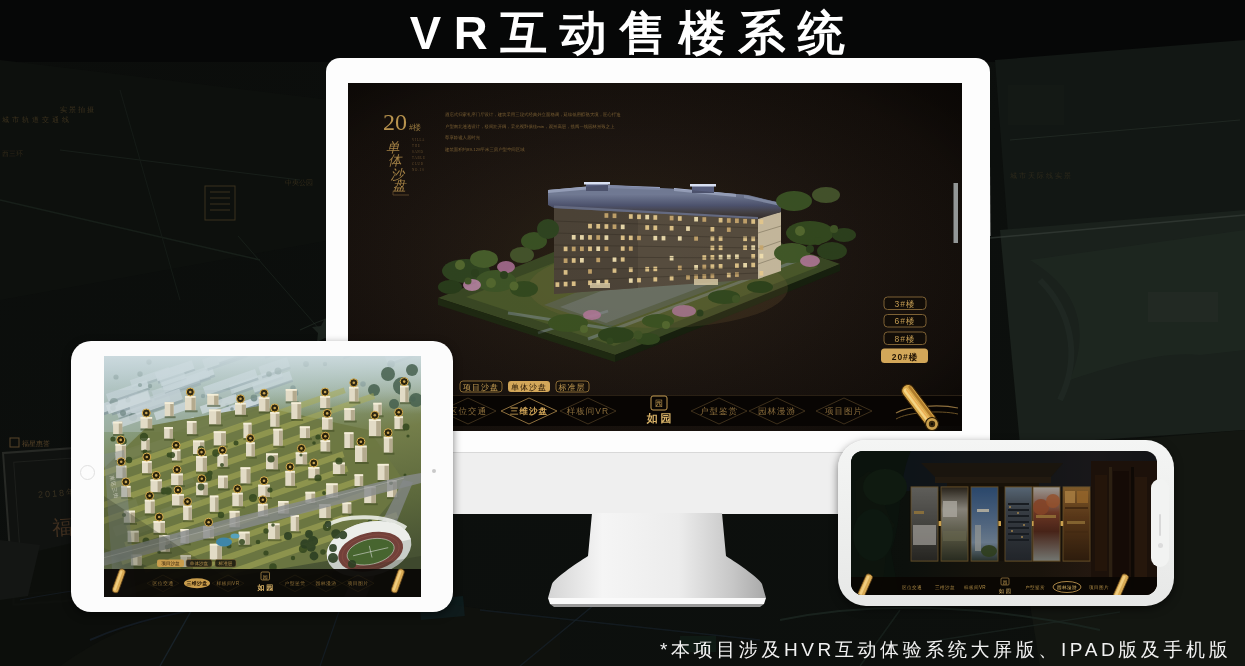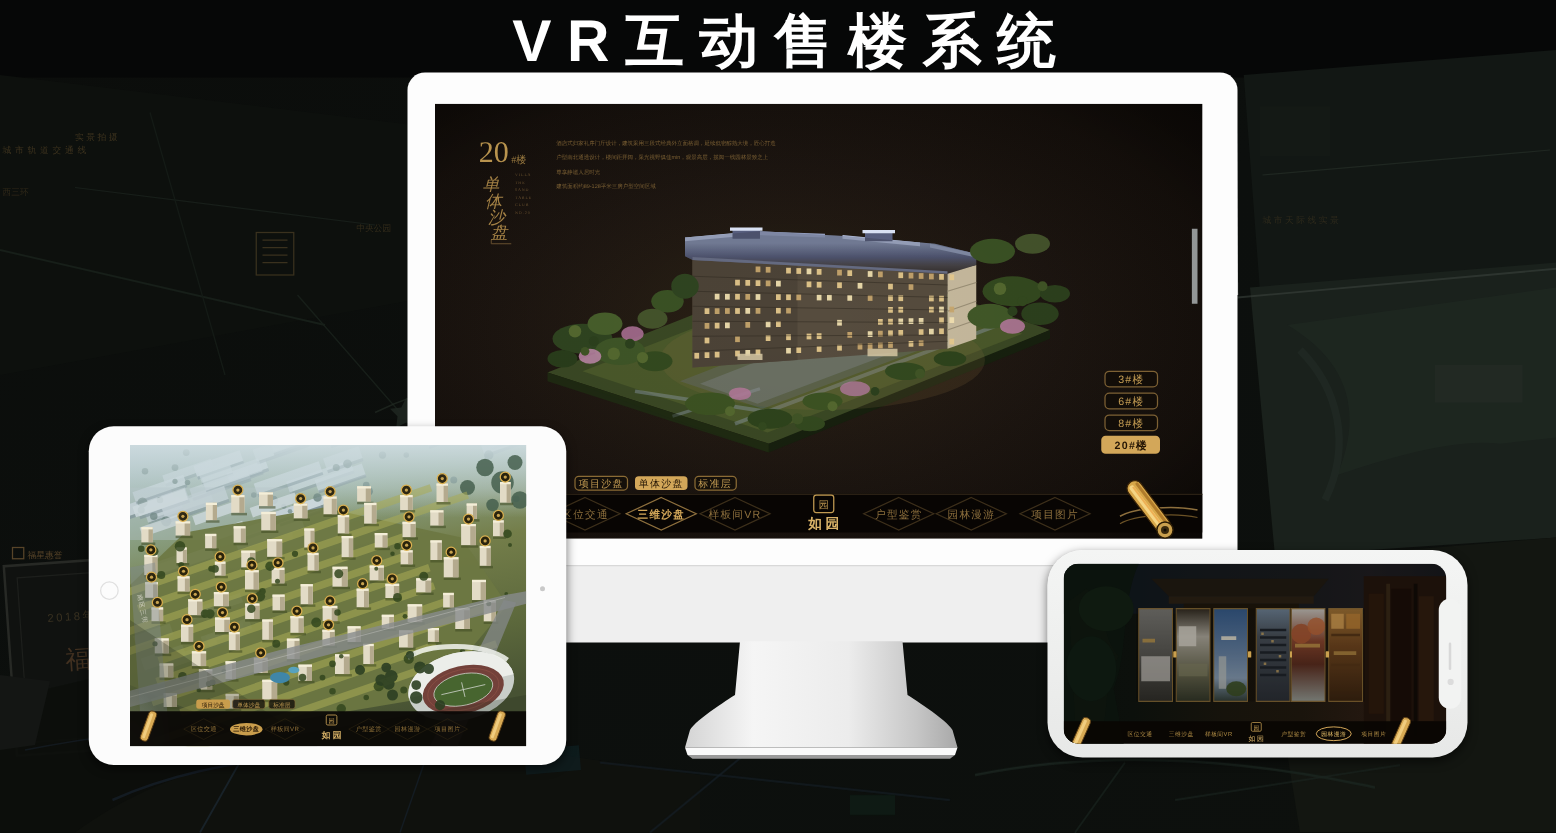--- a/index.html
+++ b/index.html
@@ -1362,14 +1362,15 @@
       <rect x="1.5" y="2" width="2.5" height="22" rx="1" fill="#f0cc7e"></rect>
     </g>
   </svg>
 
   <div class="abs" style="left:1151px;top:479px;width:18px;height:88px;background:#f2f3f2;border-radius:9px;"></div>
 
   <div class="abs" style="left:1159px;top:514px;width:2px;height:22px;background:#d8d8d8;border-radius:2px;"></div>
 
   <div class="abs" style="left:1158px;top:543px;width:5px;height:5px;border-radius:50%;background:#dcdcdc;"></div>
 
+  <div class="abs" style="left:660px;top:637px;color:#f2f2f2;font-size:19px;letter-spacing:3.6px;">*本项目涉及HVR互动体验系统大屏版、IPAD版及手机版</div>
 
 </div>
 
 </body></html>

